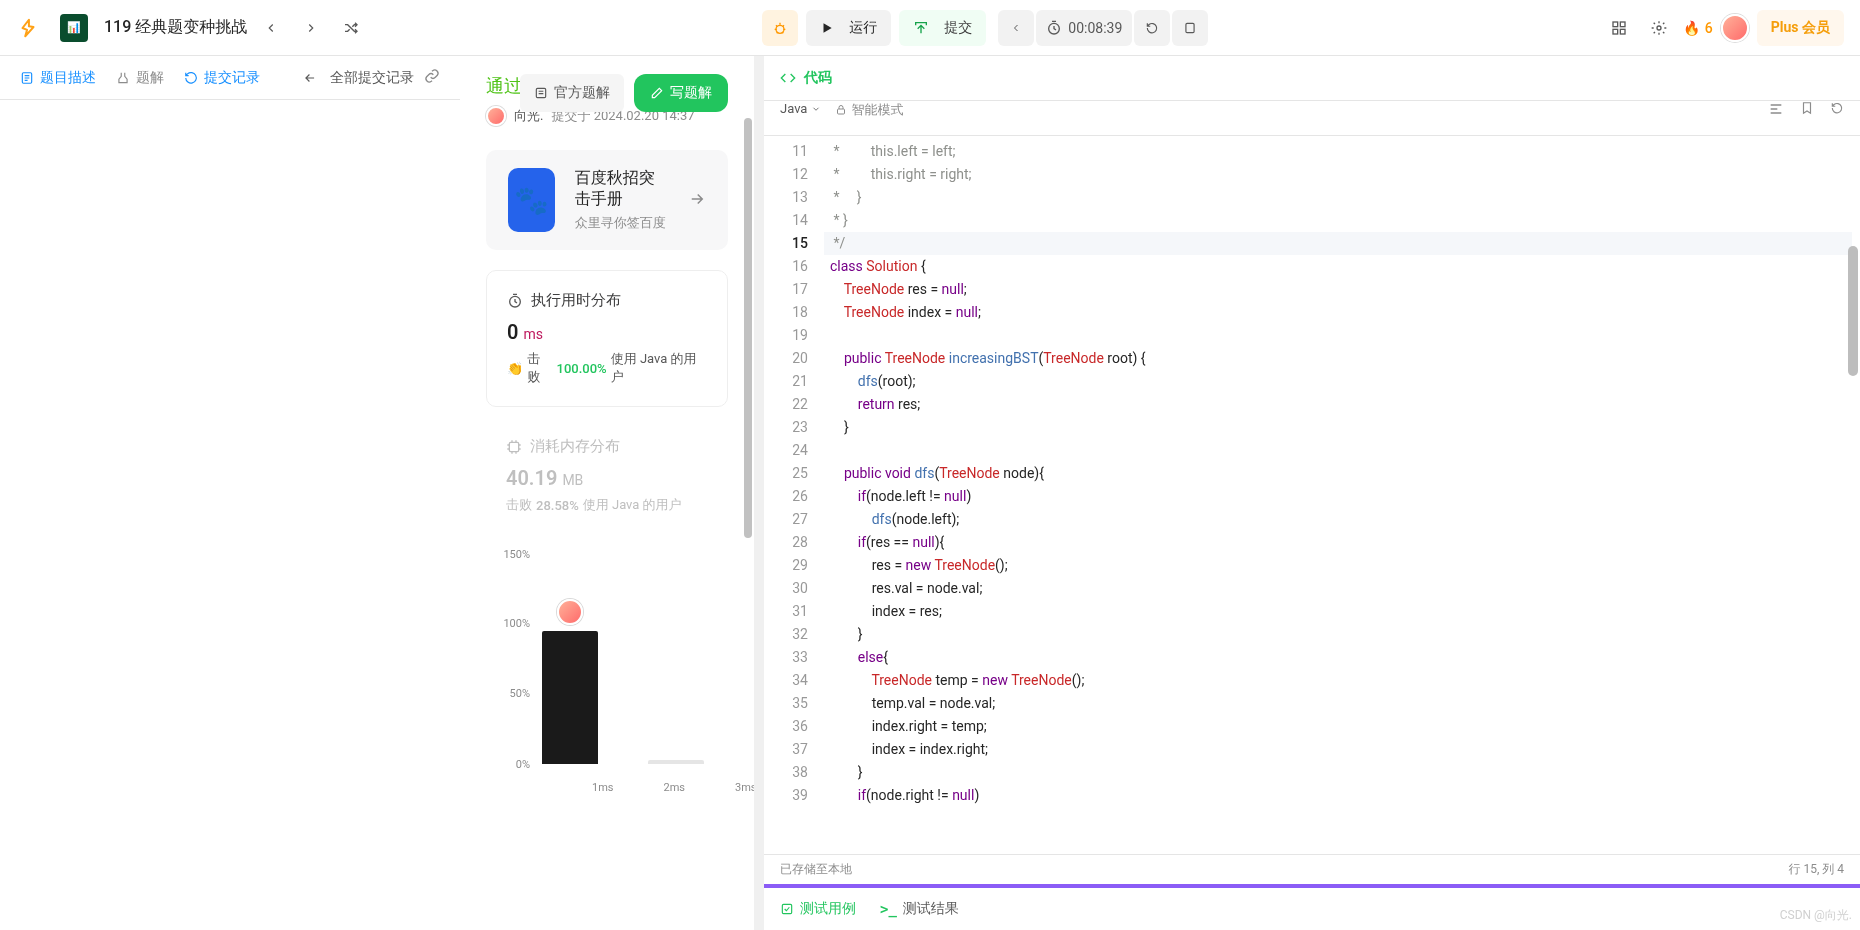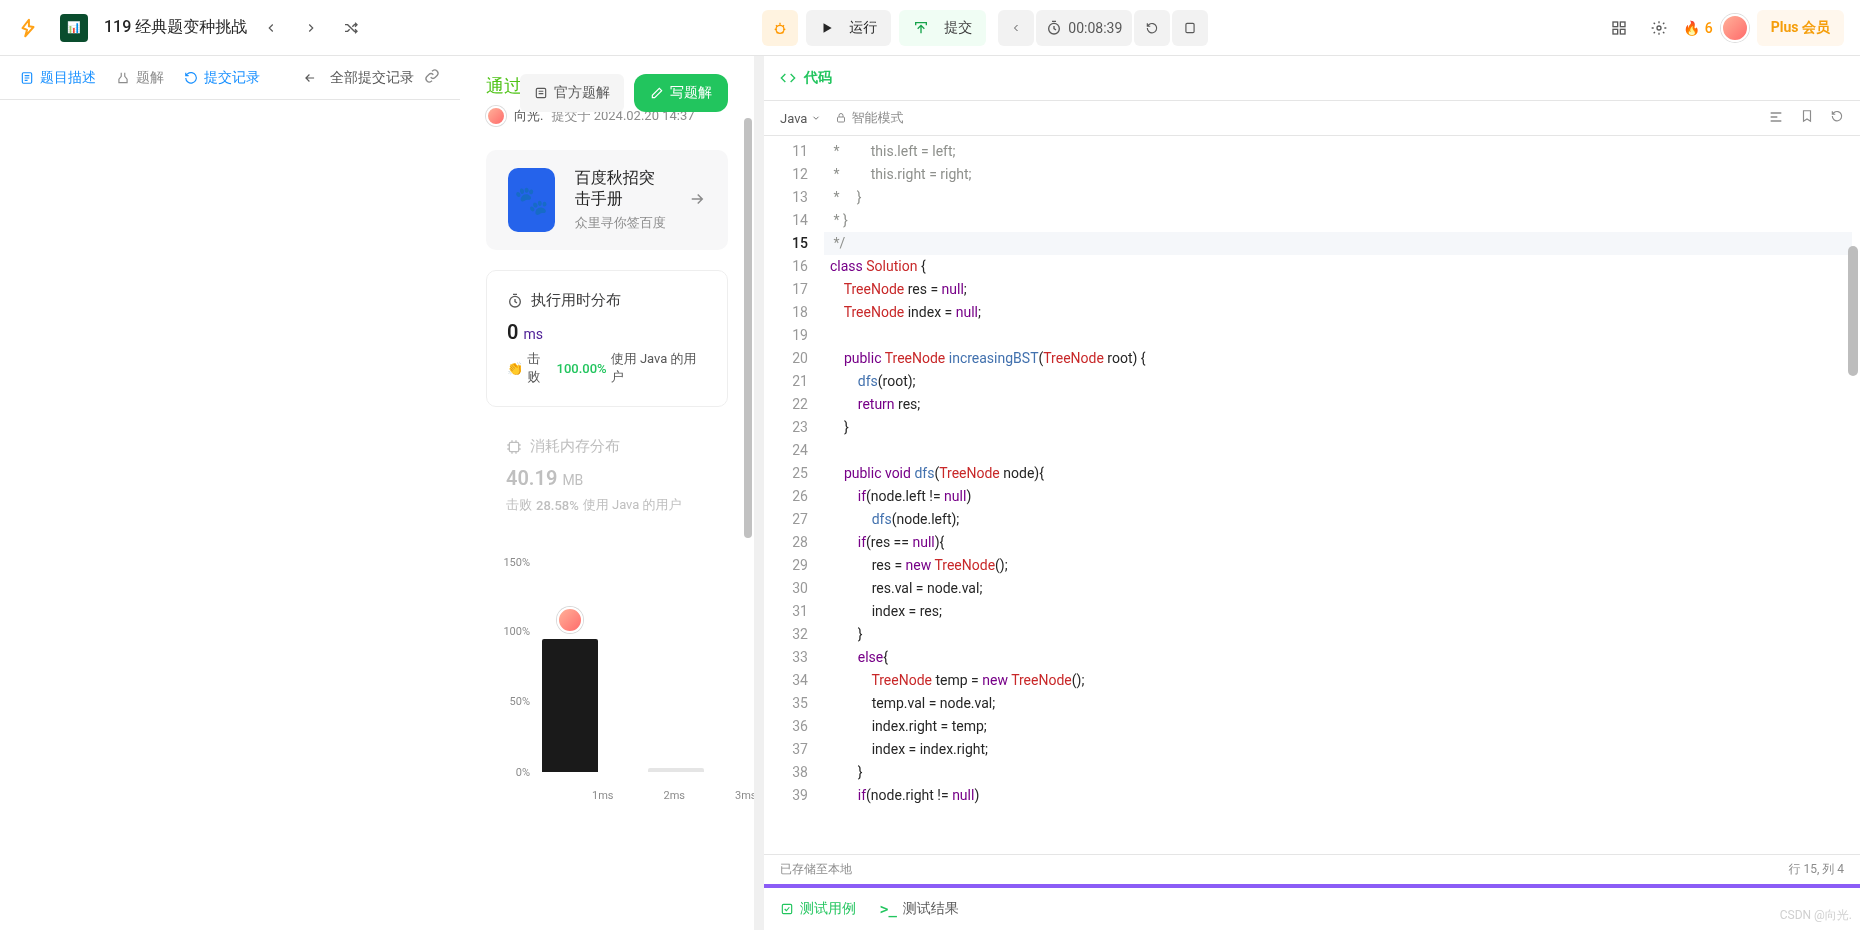--- a/index.html
+++ b/index.html
@@ -37,39 +37,39 @@
 .btn-gray{background:#f5f5f5;color:#595959;padding:0 14px;height:38px;border-radius:6px;display:flex;align-items:center;gap:6px;cursor:pointer}
 .btn-green{background:#22c55e;color:#fff;padding:0 16px;height:38px;border-radius:12px;display:flex;align-items:center;gap:6px;cursor:pointer;font-weight:500}
 .promo-card{margin-top:24px;background:#f7f7f8;border-radius:10px;padding:18px 22px;display:flex;align-items:center;gap:20px;cursor:pointer}
 .promo-icon{width:64px;height:64px;background:#2563eb;border-radius:10px;display:flex;align-items:center;justify-content:center;color:#fff;font-size:28px}
 .promo-title{font-size:16px;font-weight:500;color:#262626}
 .promo-sub{font-size:13px;color:#8c8c8c;margin-top:4px}
 .promo-arrow{margin-left:auto;color:#8c8c8c}
 .stat-card{margin-top:20px;border:1px solid #eee;border-radius:10px;padding:20px}
 .stat-hdr{display:flex;align-items:center;gap:8px;color:#404041;font-size:15px;font-weight:500}
 .stat-val{font-size:20px;font-weight:600;margin-top:10px;color:#1f1f1f}
-.stat-unit{font-size:14px;font-weight:400;color:#4c1d95}
+.stat-unit{font-size:14px;font-weight:400;color:#be185d}
 .stat-beat{margin-top:6px;font-size:13px;color:#595959;display:flex;align-items:center;gap:4px}
 .beat-pct{color:#22c55e;font-weight:500}
 .stat-card.dim .stat-hdr,.stat-card.dim .stat-val,.stat-card.dim .stat-unit,.stat-card.dim .stat-beat{color:#bfbfbf}
 .stat-card.dim .beat-pct{color:#bfbfbf}
-.chart{margin-top:28px;height:240px;position:relative}
+.chart{margin-top:20px;height:240px;position:relative}
 .y-axis{position:absolute;left:0;top:0;bottom:30px;width:50px}
 .y-tick{position:absolute;right:6px;font-size:11px;color:#8c8c8c;transform:translateY(-50%)}
 .chart-body{position:absolute;left:56px;right:10px;top:0;bottom:30px;display:flex;align-items:flex-end;gap:50px}
 .bar-col{width:60px;display:flex;flex-direction:column;align-items:center}
 .bar{width:56px;background:#1a1a1a;border-radius:2px 2px 0 0}
 .bar.short{height:6px;background:#e5e5e5}
 .x-labels{position:absolute;left:56px;right:10px;bottom:0;display:flex;gap:50px}
 .x-lbl{width:60px;text-align:center;font-size:11px;color:#8c8c8c}
 .avatar-marker{width:26px;height:26px;border-radius:50%;background:linear-gradient(135deg,#ffb199,#ff6b6b);border:2px solid #fff;box-shadow:0 0 0 1px #d9d9d9;margin-bottom:6px}
 .scroll-ind{position:absolute;right:2px;top:62px;width:8px;height:420px;background:#c1c1c1;border-radius:4px}
 .right-panel{flex:1;display:flex;flex-direction:column;background:#fff}
 .code-hdr{height:44px;display:flex;align-items:center;padding:0 16px;gap:8px;color:#22c55e;font-size:14px;font-weight:700}
-.lang-bar{height:36px;border-top:1px solid #e5e5e5;border-bottom:1px solid #e5e5e5;display:flex;align-items:center;padding:0 16px;gap:14px;color:#595959;font-size:13px}
+.lang-bar{height:36px;border-top:1px solid #e5e5e5;border-bottom:1px solid #e5e5e5;display:flex;align-items:flex-start;padding:0 16px;gap:14px;color:#595959;font-size:13px}
 .lang-sel{display:flex;align-items:center;gap:4px;cursor:pointer}
 .smart{display:flex;align-items:center;gap:4px;color:#8c8c8c}
 .lang-tools{margin-left:auto;display:flex;gap:16px;color:#8c8c8c}
 .editor{flex:1;display:flex;font-family:Consolas,Monaco,monospace;font-size:14px;line-height:23px;overflow:hidden;position:relative}
 .gutter{width:52px;background:#fff;color:#999;text-align:right;padding:4px 8px 4px 4px;user-select:none}
 .gutter div{height:23px}
 .gutter .hl{color:#222;font-weight:500}
 .code{flex:1;padding:4px 8px;white-space:pre;position:relative}
 .code-line{height:23px;border-left:2px solid transparent;padding-left:4px}
 .code-line.hl{background:#f5f7fa}

